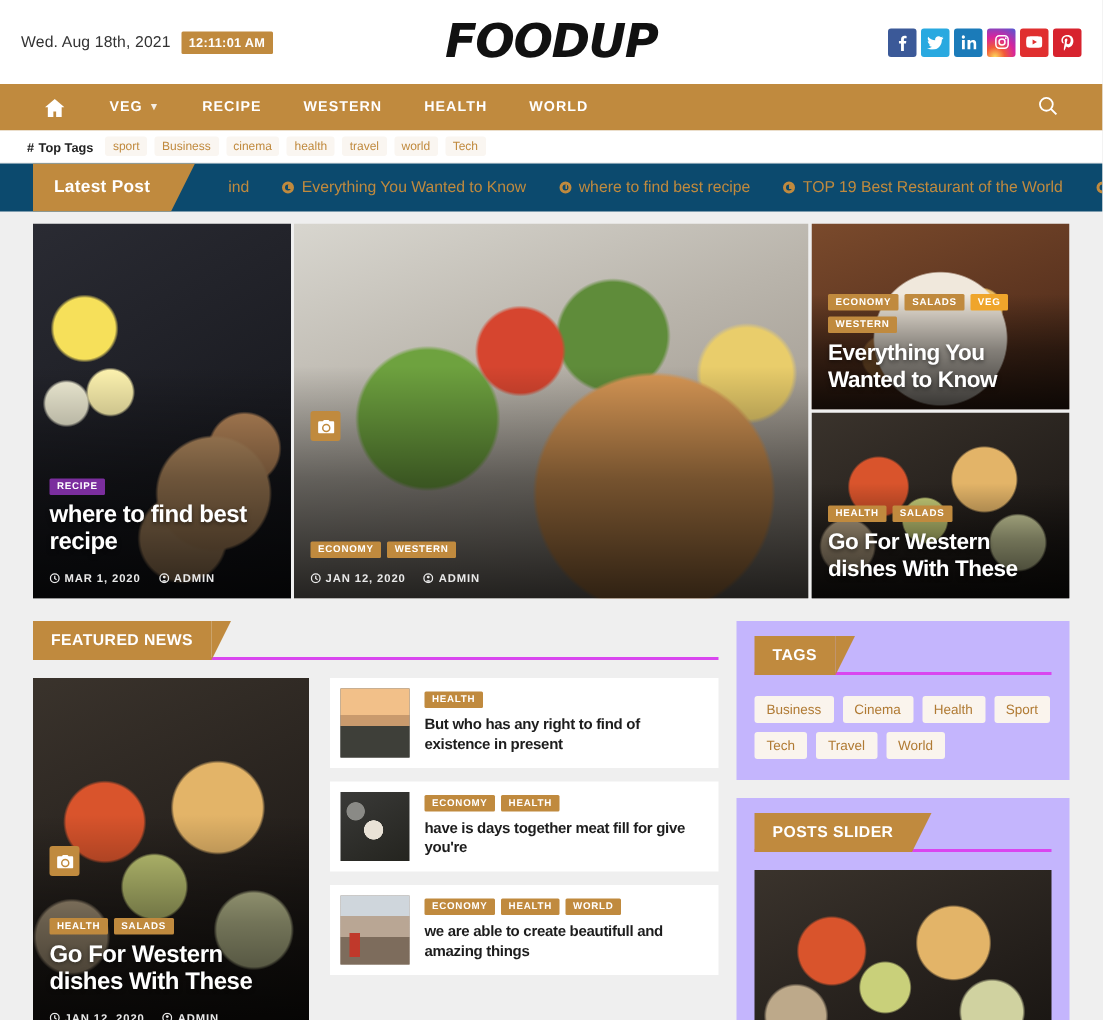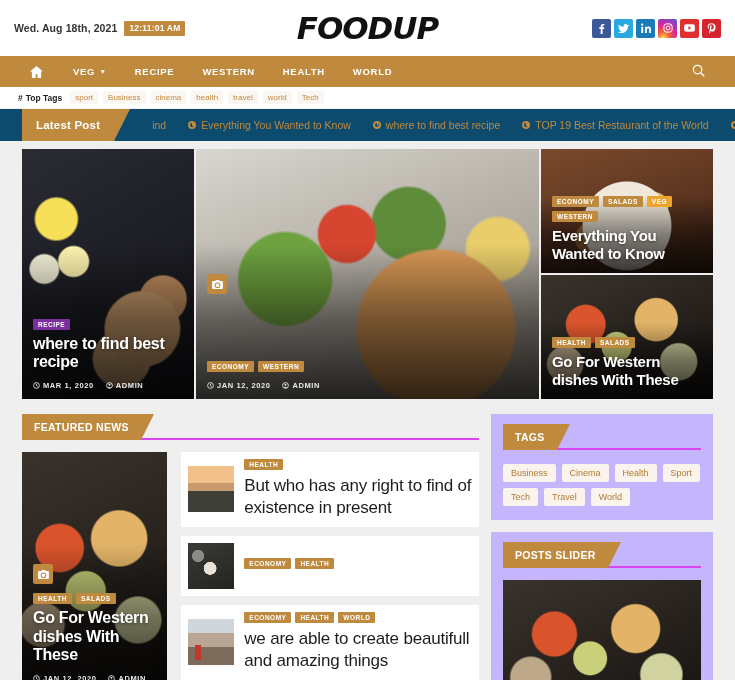--- a/index.html
+++ b/index.html
@@ -12,21 +12,21 @@
   }
   .page { width:735px; height:680px; position:relative; background:#efefef; }
 
   
   .topbar {
     height:56px; background:#ffffff;
     display:flex; align-items:center; padding:0 14px;
     position:relative;
   }
   .topbar-left { display:flex; align-items:center; gap:7px; flex:0 0 auto; }
-  .date-text { font-size:10.5px; font-weight:bold; color:#333; letter-spacing:.1px; }
+  .date-text { font-size:10.5px; font-weight:normal; color:#333; letter-spacing:.1px; }
   .clock-badge {
     background:#c08a3e; color:#fff; font-size:8.5px; font-weight:bold;
     padding:2px 5px 3px; letter-spacing:.2px; border-radius:1px;
   }
   .brand {
     position:absolute; left:0; right:0; text-align:center;
     font-family:"DejaVu Sans", sans-serif;
     font-size:31px; font-weight:bold; font-style:italic;
     letter-spacing:-1px; color:#111; pointer-events:none;
   }
@@ -142,21 +142,21 @@
     border-top:26px solid #c08a3e; border-right:13px solid transparent;
   }
 
   .feat-row { display:flex; gap:14px; }
   .feat-big { width:219px; height:240px; position:relative; overflow:hidden; cursor:pointer; }
   .feat-list { flex:1 1 auto; display:flex; flex-direction:column; gap:9px; }
   .fl-item { background:#fff; display:flex; gap:10px; padding:7px; align-items:center; cursor:pointer; }
   .fl-thumb { width:46px; height:46px; flex:0 0 46px; position:relative; overflow:hidden; }
   .fl-body { flex:1 1 auto; }
   .fl-badges { display:flex; gap:4px; margin-bottom:5px; }
-  .fl-title { font-size:17px; font-weight:normal; color:#1d1d1d; line-height:1.32; letter-spacing:-.2px; }
+  .fl-title { font-size:10px; font-weight:bold; color:#1d1d1d; line-height:1.32; letter-spacing:-.2px; }
 
   .panel { background:#c4b5fd; padding:10px 12px 14px; }
   .panel + .panel { margin-top:12px; }
   .tag-wrap { display:flex; flex-wrap:wrap; gap:6px; padding-top:2px; }
   .tag-chip {
     font-size:9px; color:#b07a33; background:#faf4ed;
     padding:4px 8px; border-radius:2px; cursor:pointer;
   }
   .slider-img { width:100%; height:135px; position:relative; overflow:hidden; cursor:pointer; }
 
@@ -459,20 +459,21 @@
               <div class="fl-title">But who has any right to find of existence in present</div>
             </div>
           </div>
           <div class="fl-item">
             <div class="fl-thumb ph-coffee"></div>
             <div class="fl-body">
               <div class="fl-badges">
                 <span class="badge">ECONOMY</span>
                 <span class="badge">HEALTH</span>
               </div>
+              <div class="fl-title">have is days together meat fill for give you're</div>
             </div>
           </div>
           <div class="fl-item">
             <div class="fl-thumb ph-street"></div>
             <div class="fl-body">
               <div class="fl-badges">
                 <span class="badge">ECONOMY</span>
                 <span class="badge">HEALTH</span>
                 <span class="badge">WORLD</span>
               </div>

